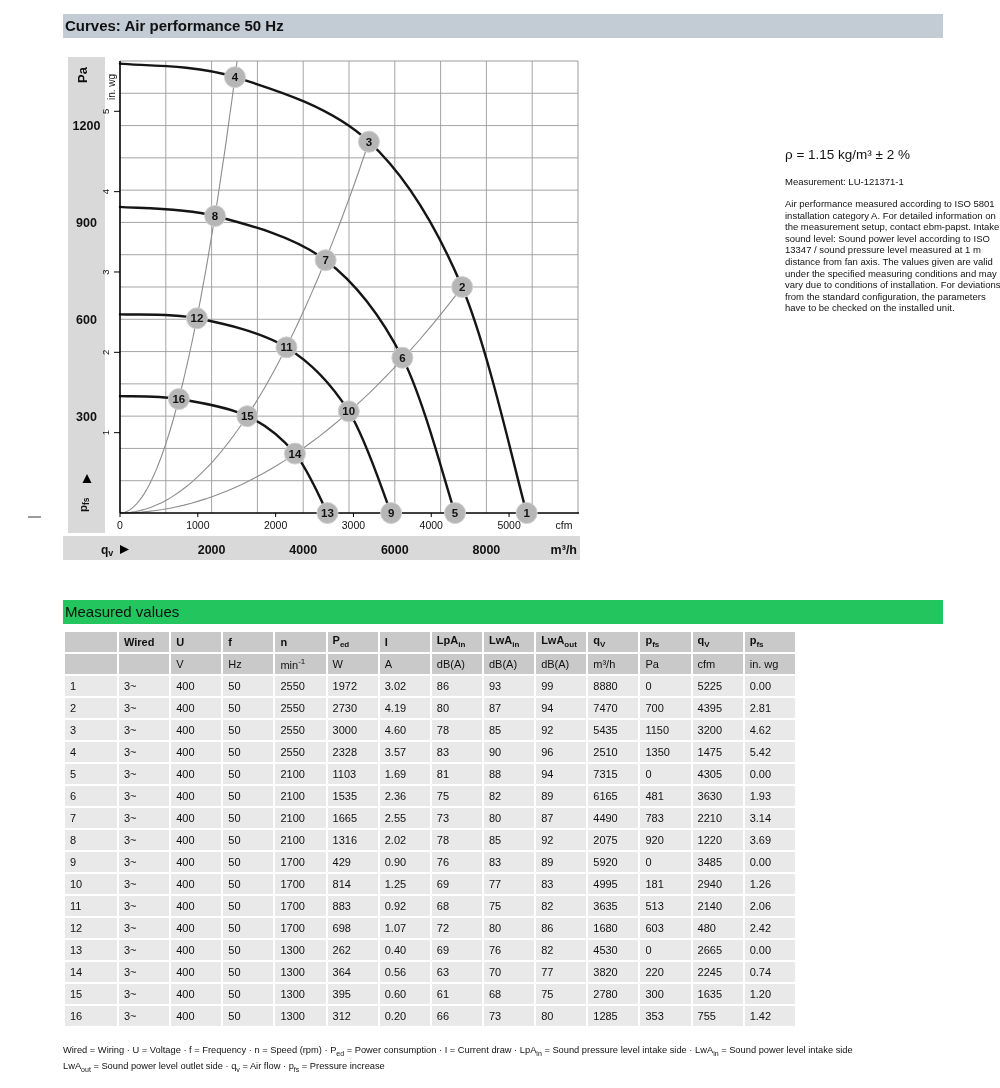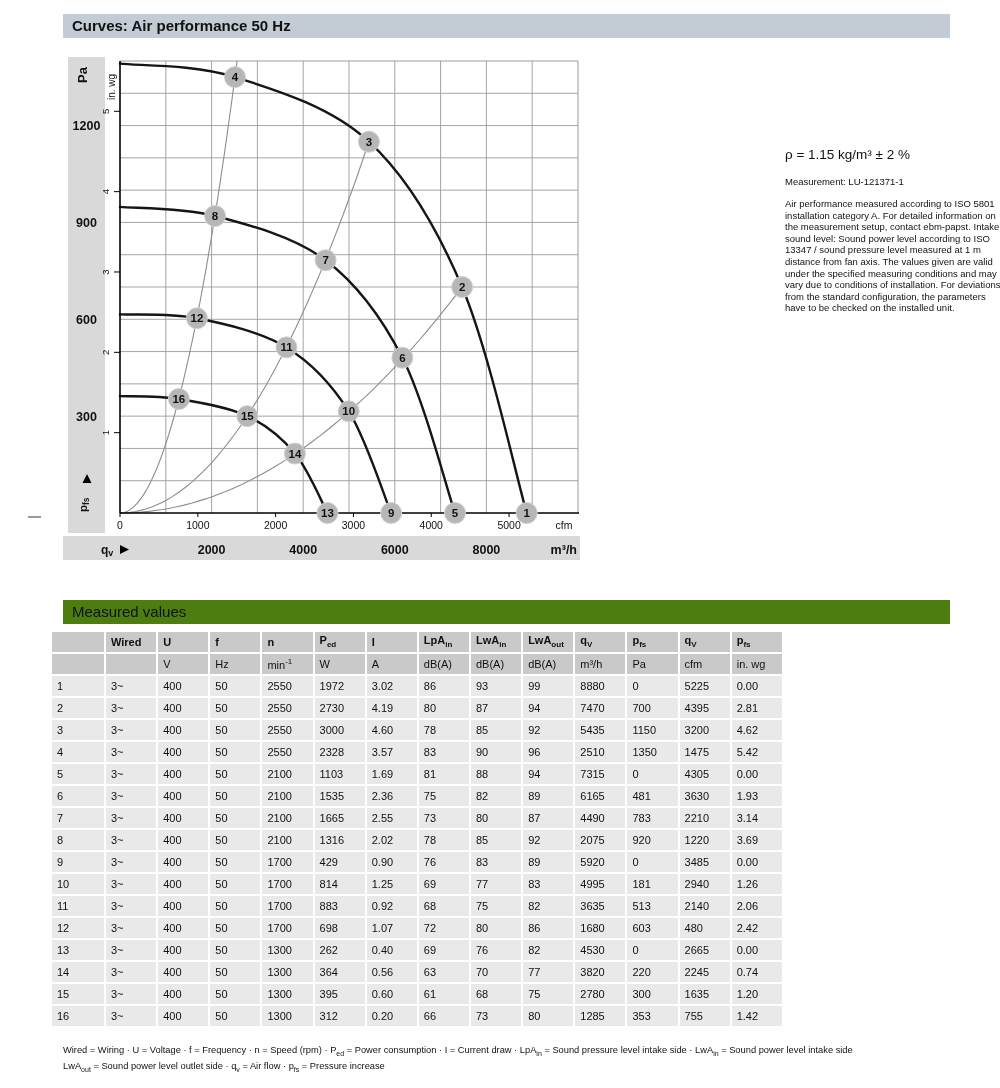--- a/index.html
+++ b/index.html
@@ -1,27 +1,27 @@
 <!DOCTYPE html>
 <html><head>
 <meta charset="utf-8">
 <style>
   html,body{margin:0;padding:0;background:#fff;}
   body{width:1000px;height:1088px;position:relative;font-family:"Liberation Sans",sans-serif;color:#111;overflow:hidden;}
   .abs{position:absolute;}
-  .section-bar{height:24px;line-height:24px;padding-left:9px;font-size:15px;}
+  .section-bar{height:24px;line-height:24px;padding-left:2px;font-size:15px;}
   #curves-bar{left:63px;top:14px;width:878px;background:#c3cbd4;font-weight:bold;}
-  #measured-bar{left:63px;top:600px;width:878px;background:#4d7c0f;font-weight:normal;}
+  #measured-bar{left:63px;top:600px;width:878px;background:#22c55e;font-weight:normal;}
   #chart-svg{left:63px;top:45px;}
   #side-note{left:785px;top:147px;width:222px;}
   #density-line{font-size:13.5px;margin:0 0 14px 0;}
   #measurement-line{font-size:9.5px;margin:0 0 11px 0;}
   #description-text{font-size:9.5px;line-height:11.6px;margin:0;}
   #fold-mark{left:28px;top:516px;width:13px;height:2px;background:#9a9a9a;}
-  #mv-table{left:50px;top:630px;width:734px;border-collapse:separate;border-spacing:2px;table-layout:fixed;font-size:11px;}
+  #mv-table{left:63px;top:630px;width:734px;border-collapse:separate;border-spacing:2px;table-layout:fixed;font-size:11px;}
   #mv-table td,#mv-table th{height:20px;padding:0 0 0 5px;text-align:left;vertical-align:middle;white-space:nowrap;overflow:hidden;}
   #mv-table th{background:#c9c9c9;font-weight:bold;}
   #mv-table tr.unit-row th{font-weight:normal;}
   #mv-table td{background:#e9e9e9;}
   #mv-table col.c0{width:52px;}
   #mv-table sub{font-size:8px;}
   #mv-table sup{font-size:8px;}
   #footnote{left:63px;top:1044px;width:915px;font-size:9.3px;line-height:13px;}
   #footnote sub,#footnote sup{font-size:7px;}
   svg text{font-family:"Liberation Sans",sans-serif;fill:#111;}

